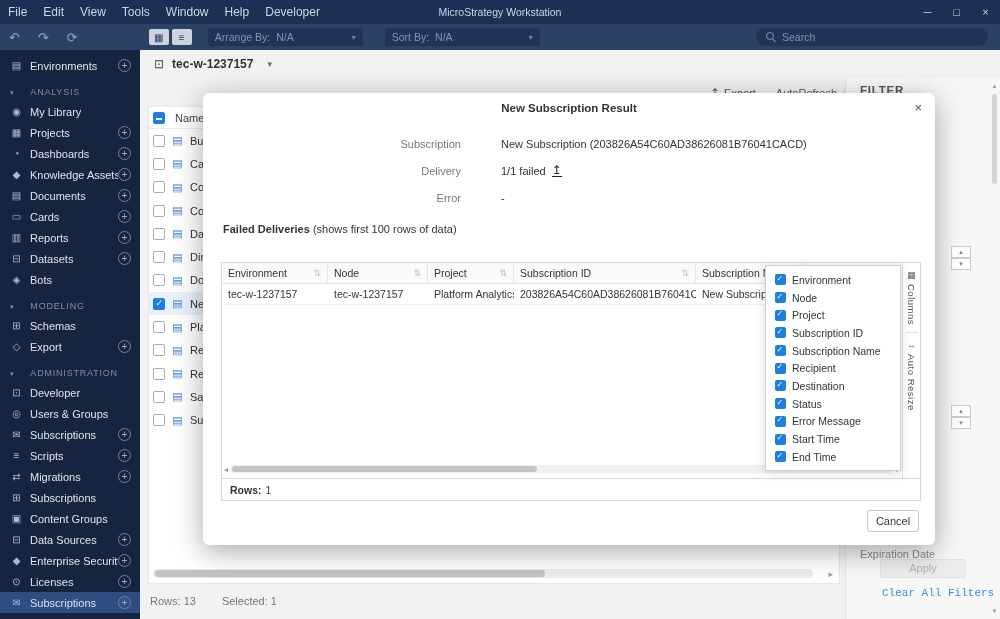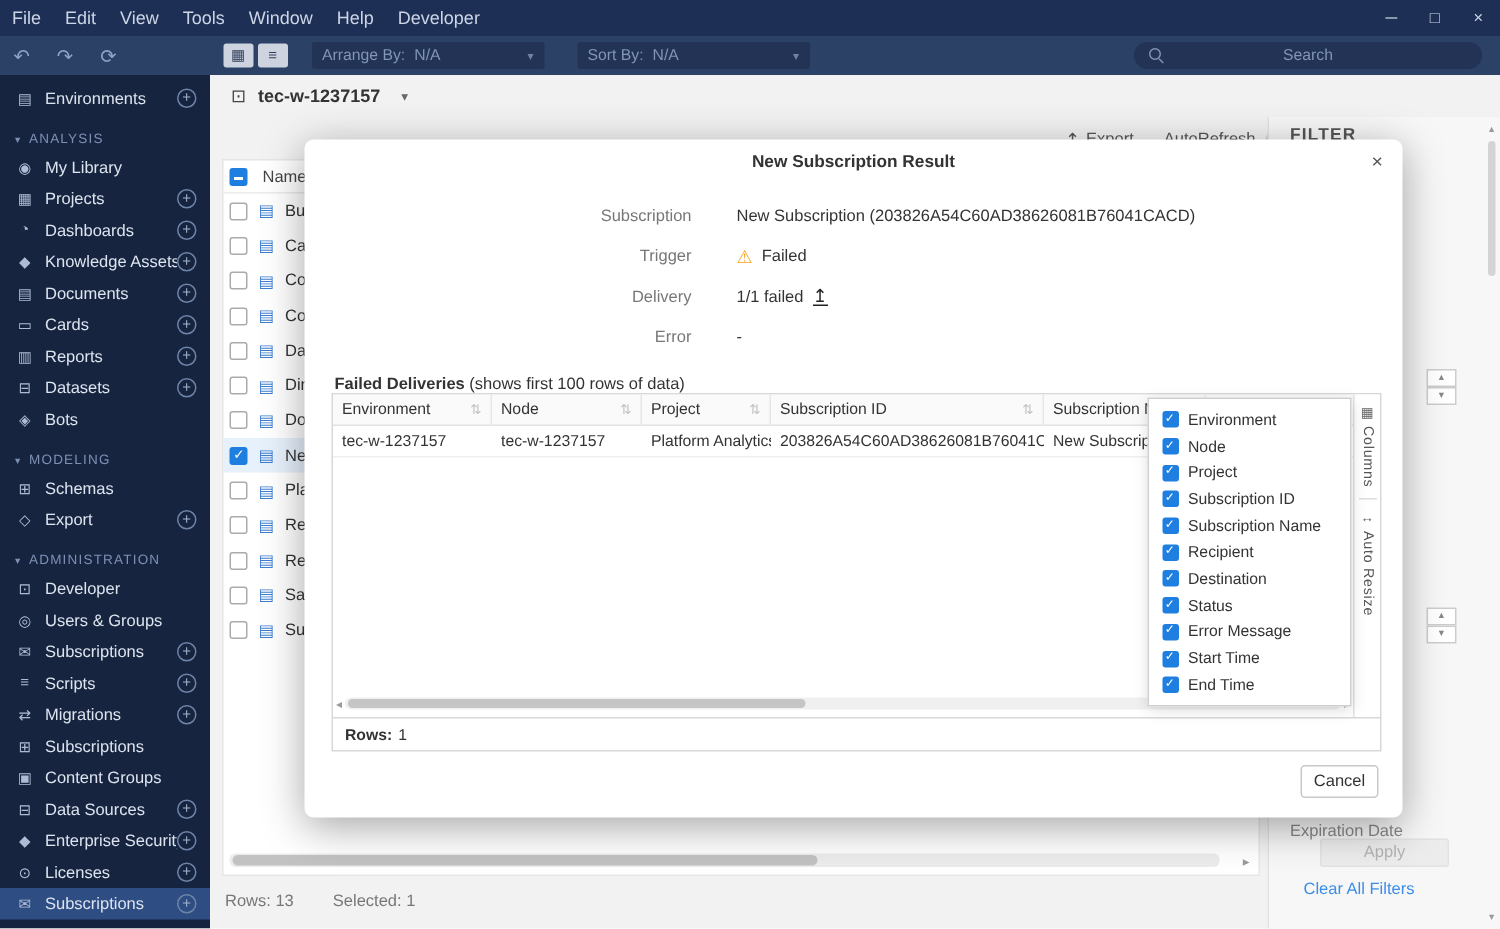--- a/index.html
+++ b/index.html
@@ -16,34 +16,34 @@
 
   
   .toolbar { position:absolute; top:24px; left:0; width:1000px; height:26px; background:#2b4166; display:flex; align-items:center; z-index:3; }
   .tb-icon { font-size:13px; padding:0 9px; color:#8ea4c8; }
   .view-btns { display:flex; gap:3px; margin-left:62px; }
   .view-btn { width:20px; height:16px; background:#cdd4e0; border-radius:2px; color:#33415c; font-size:10px; display:flex; align-items:center; justify-content:center; }
   .dropdown { width:155px; height:18px; background:#223356; border-radius:2px; display:flex; align-items:center; font-size:10.5px; color:#8195b8; padding:0 7px; gap:6px; }
   .dd1 { margin-left:16px; } .dd2 { margin-left:22px; }
   .dd-chevron { margin-left:auto; font-size:8px; color:#6f83a8; }
   .searchbox { position:absolute; right:12px; top:4px; width:232px; height:18px; background:#223356; border-radius:9px; display:flex; align-items:center; padding:0 10px; gap:6px; }
-  .searchbox input { background:transparent; border:none; outline:none; color:#aebbd4; font-size:10.5px; width:180px; font-family:"Liberation Sans",sans-serif;text-align:center; }
+  .searchbox input { background:transparent; border:none; outline:none; color:#aebbd4; font-size:10.5px; width:180px; font-family:"Liberation Sans",sans-serif; }
   .searchbox input::placeholder { color:#8195b8; }
   .search-glyph { width:10px; height:10px; position:relative; flex:none; }
   .search-glyph::before { content:""; position:absolute; width:6px; height:6px; border:1.3px solid #8195b8; border-radius:50%; left:0; top:0; }
   .search-glyph::after { content:""; position:absolute; width:4px; height:1.3px; background:#8195b8; transform:rotate(45deg); left:5.5px; top:8px; }
 
   
   .sidebar { position:absolute; top:50px; left:0; width:140px; height:569px; background:#16243f; overflow:hidden; padding-top:5px; z-index:2; }
   .sb-item { height:21px; display:flex; align-items:center; padding:0 9px 0 10px; color:#dde4ef; font-size:11px; cursor:default; }
   .sb-item.selected { background:#2e4d82; }
   .sb-glyph { width:13px; font-size:10px; margin-right:7px; color:#aebbd2; text-align:center; flex:none; }
   .sb-label { flex:1; white-space:nowrap; overflow:hidden; }
   .sb-add { width:13px; height:13px; border:1px solid #6e84a8; border-radius:50%; color:#9fb0cc; font-size:10px; line-height:11px; text-align:center; flex:none; }
-  .sb-header { height:25px; display:flex; align-items:flex-end; padding:0 10px 4px; color:#7d90b4; font-size:9px; letter-spacing:0.8px; gap:5px; }
+  .sb-header { height:25px; display:flex; align-items:flex-end; padding:0 10px 4px; color:#7d90b4; font-size:9px; letter-spacing:0.8px; gap:16px; }
   .sb-header .chev { font-size:7px; color:#7d90b4; }
 
   
   .main { position:absolute; top:50px; left:140px; width:860px; height:569px; background:#f2f2f2; }
   .envbar { position:absolute; top:0; left:0; height:28px; display:flex; align-items:center; padding-left:14px; gap:8px; }
   .env-icon { font-size:12px; color:#444; }
   .env-name { font-size:12px; font-weight:bold; color:#333; }
   .env-chevron { font-size:9px; color:#666; margin-left:6px; }
   .header-actions { position:absolute; top:36px; left:570px; display:flex; align-items:center; color:#555; font-size:11px; }
   .ha-icon { font-size:12px; margin-right:4px; color:#555; }
@@ -71,34 +71,34 @@
   .statusbar span b { font-weight:normal; }
 
   
   .filter-panel { position:absolute; top:28px; right:0; width:155px; bottom:0; background:#f7f7f7; border-left:1px solid #e3e3e3; }
   .filter-title { padding:6px 0 0 14px; font-weight:bold; font-size:11.5px; color:#555; letter-spacing:0.8px; }
   .stepper { position:absolute; left:105px; width:20px; }
   .stepper .st-btn { width:20px; height:12px; border:1px solid #ccc; background:#fff; color:#888; font-size:7px; text-align:center; line-height:10px; }
   .stepper1 { top:168px; } .stepper2 { top:327px; }
   .exp-label { position:absolute; top:470px; left:14px; font-size:11px; color:#888; }
   .apply-btn { position:absolute; top:481px; left:34px; width:86px; height:19px; background:#ececec; border:1px solid #e2e2e2; border-radius:2px; color:#b3b3b3; font-size:11px; text-align:center; line-height:17px; }
-  .clear-link { position:absolute; top:509px; left:23px; font-size:11px; color:#3b8de8; }
+  .clear-link { position:absolute; top:509px; left:36px; font-size:11px; color:#3b8de8;font-family:Liberation Mono, monospace; }
   .fp-scroll { position:absolute; right:1px; top:4px; bottom:4px; width:9px; }
   .fp-scroll .arr { position:absolute; left:0; width:9px; font-size:7px; color:#9a9a9a; text-align:center; }
   .fp-scroll .arr.top { top:0; } .fp-scroll .arr.bot { bottom:0; }
   .fp-scroll .thumb { position:absolute; left:2px; top:12px; width:5px; height:90px; background:#d4d4d4; border-radius:3px; }
 
   
   .modal { position:absolute; left:203px; top:93px; width:732px; height:452px; background:#fff; border-radius:6px; box-shadow:0 6px 28px rgba(0,0,0,0.35); z-index:10; }
   .modal-title { text-align:center; font-size:11.5px; font-weight:bold; color:#333; padding-top:9px; }
   .modal-close { position:absolute; right:13px; top:7px; font-size:13px; color:#555; cursor:default; }
   .modal-form { margin-top:16px; }
   .mrow { display:flex; height:27px; align-items:center; }
   .mlabel { width:258px; text-align:right; color:#777; font-size:11px; flex:none; }
-  .mvalue { margin-left:30px; color:#333; font-size:11px; display:flex; align-items:center; gap:6px; }
+  .mvalue { margin-left:40px; color:#333; font-size:11px; display:flex; align-items:center; gap:6px; }
   .warn-icon { color:#f0a21e; font-size:12px; }
   .export-glyph { font-size:12px; color:#222; border-bottom:1.5px solid #222; line-height:10px; padding-bottom:1px; }
   .section-title { margin:12px 0 8px 20px; font-size:11px; color:#333; }
   .section-title b { font-weight:bold; }
 
   .mtable { position:absolute; left:18px; top:169px; width:700px; height:239px; border:1px solid #d8d8d8; background:#fff; }
   .mt-viewport { position:absolute; left:0; top:0; width:681px; bottom:22px; overflow:hidden; }
   .mthead { display:flex; height:21px; background:#fafafa; border-bottom:1px solid #e2e2e2; width:681px; overflow:hidden; }
   .mth { flex:none; display:flex; align-items:center; justify-content:space-between; padding:0 6px; font-size:10.5px; color:#333; border-right:1px solid #e6e6e6; overflow:hidden; white-space:nowrap; }
   .mth .sort { color:#c2c2c2; font-size:9px; margin-left:4px; }
@@ -136,20 +136,21 @@
       <div class="menu-item">View</div>
 
       <div class="menu-item">Tools</div>
 
       <div class="menu-item">Window</div>
 
       <div class="menu-item">Help</div>
 
       <div class="menu-item">Developer</div>
     </div>
+  <div class="tb-title">MicroStrategy Workstation</div>
   <div class="win-controls">
     <div class="win-btn">─</div>
     <div class="win-btn">□</div>
     <div class="win-btn">×</div>
   </div>
 </div>
 
 <div class="toolbar">
   <div class="tb-icon">↶</div>
   <div class="tb-icon">↷</div>
@@ -475,28 +476,20 @@
 
       <div class="mrow">
         <div class="mlabel">Subscription</div>
         <div class="mvalue">
 
           <span>New Subscription (203826A54C60AD38626081B76041CACD)</span>
 
         </div>
       </div>
 
-      <div class="mrow">
-        <div class="mlabel">Trigger</div>
-        <div class="mvalue">
-          <span class="warn-icon">⚠</span>
-          <span>Failed</span>
-
-        </div>
-      </div>
 
       <div class="mrow">
         <div class="mlabel">Delivery</div>
         <div class="mvalue">
 
           <span>1/1 failed</span>
           <span class="export-glyph">↥</span>
         </div>
       </div>
 

